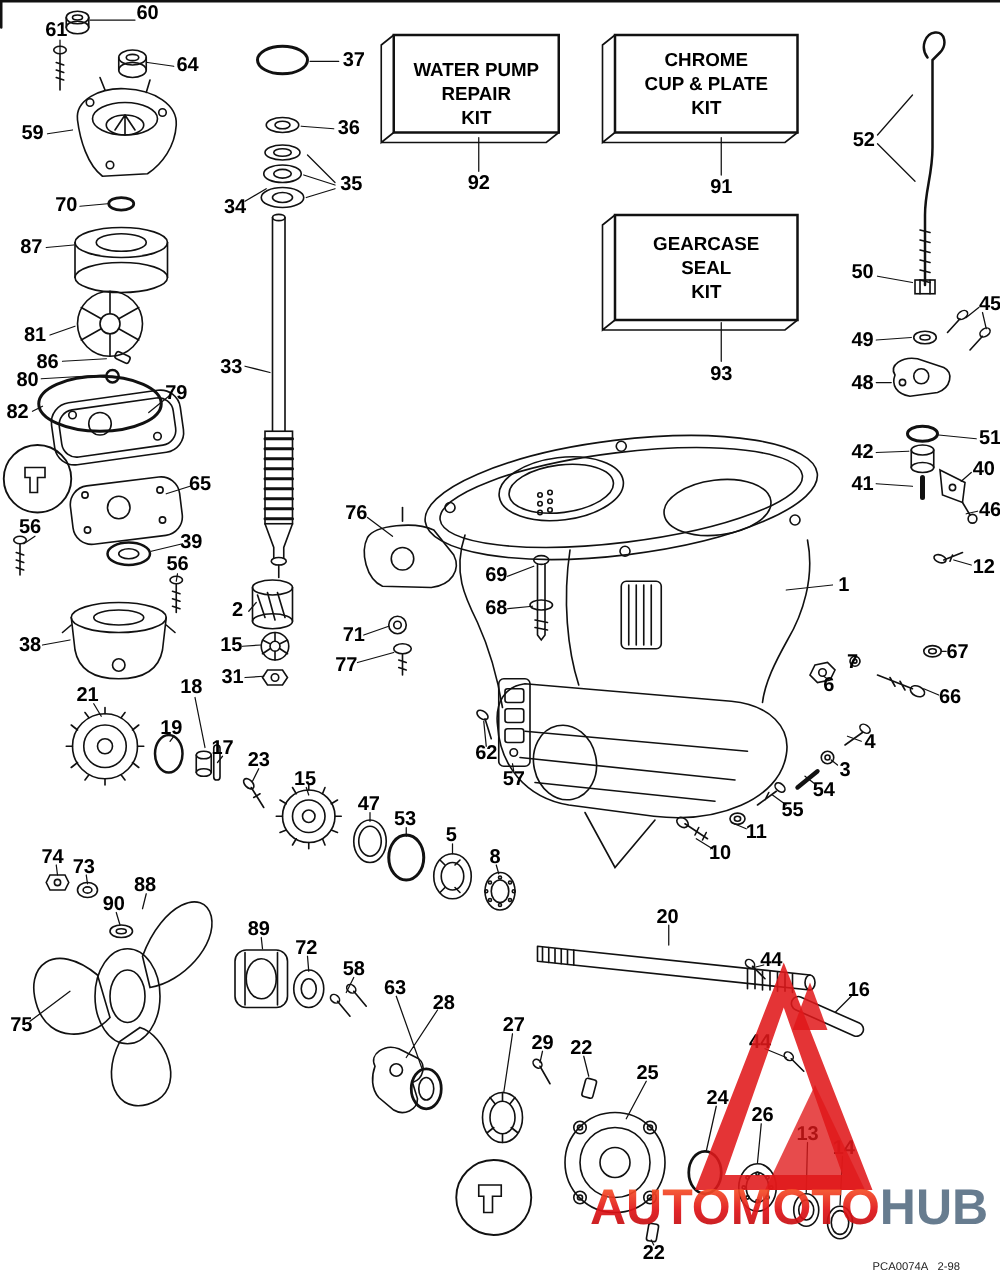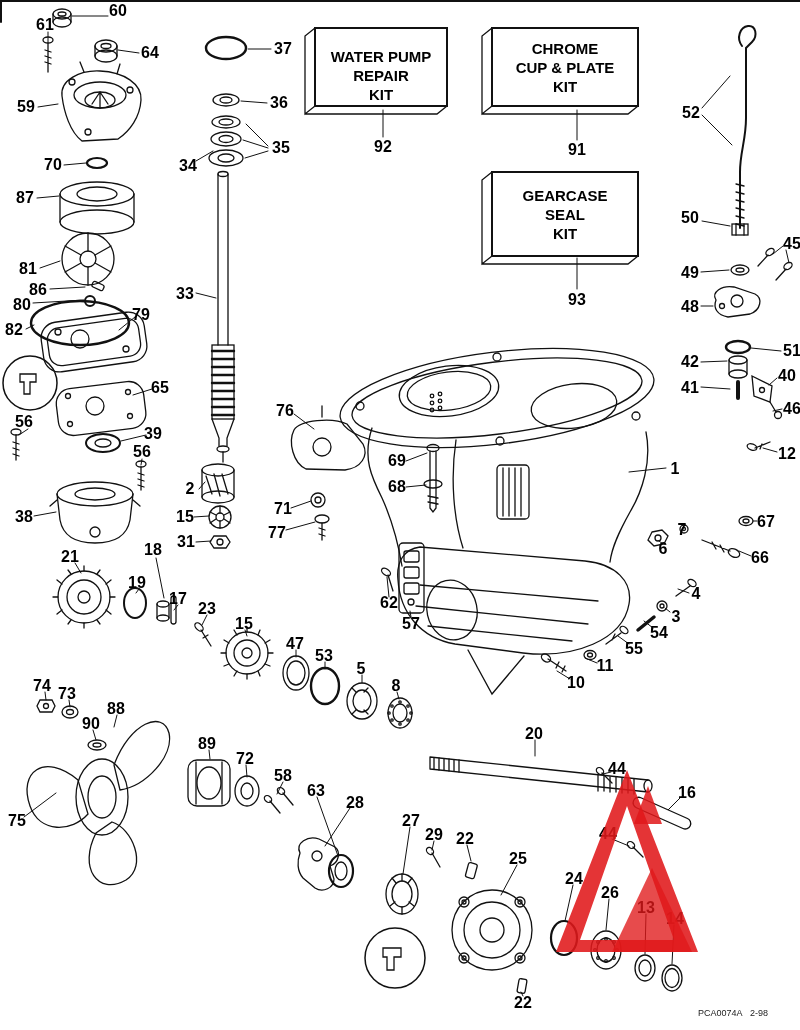--- a/index.html
+++ b/index.html
@@ -465,17 +465,20 @@
       <div class="plabel" style="left: 17px; top: 821px;">75</div>
       <div class="plabel" style="left: 523px; top: 1003px;">22</div>
     </div>
 
 <div class="watermark">
   <svg width="800" height="1030" viewBox="0 0 800 1030">
     <path d="M627,770 L556,952 L698,952 Z M627,806 L580,940 L674,940 Z" fill="rgba(224,24,26,0.88)" fill-rule="evenodd"></path>
     <path d="M652,868 L612,952 L692,952 Z" fill="rgba(224,24,26,0.78)"></path>
     <path d="M648,786 L634,824 L662,824 Z" fill="rgba(224,24,26,0.85)"></path>
   </svg>
+  <div class="wm-text">
+    <span class="wm-red">AUTOMOTO</span><span class="wm-blue">HUB</span>
+  </div>
 </div>
 
 <div class="footer-code">PCA0074A&nbsp;&nbsp;&nbsp;2-98</div>
 
 </div>
 
 </body></html>

